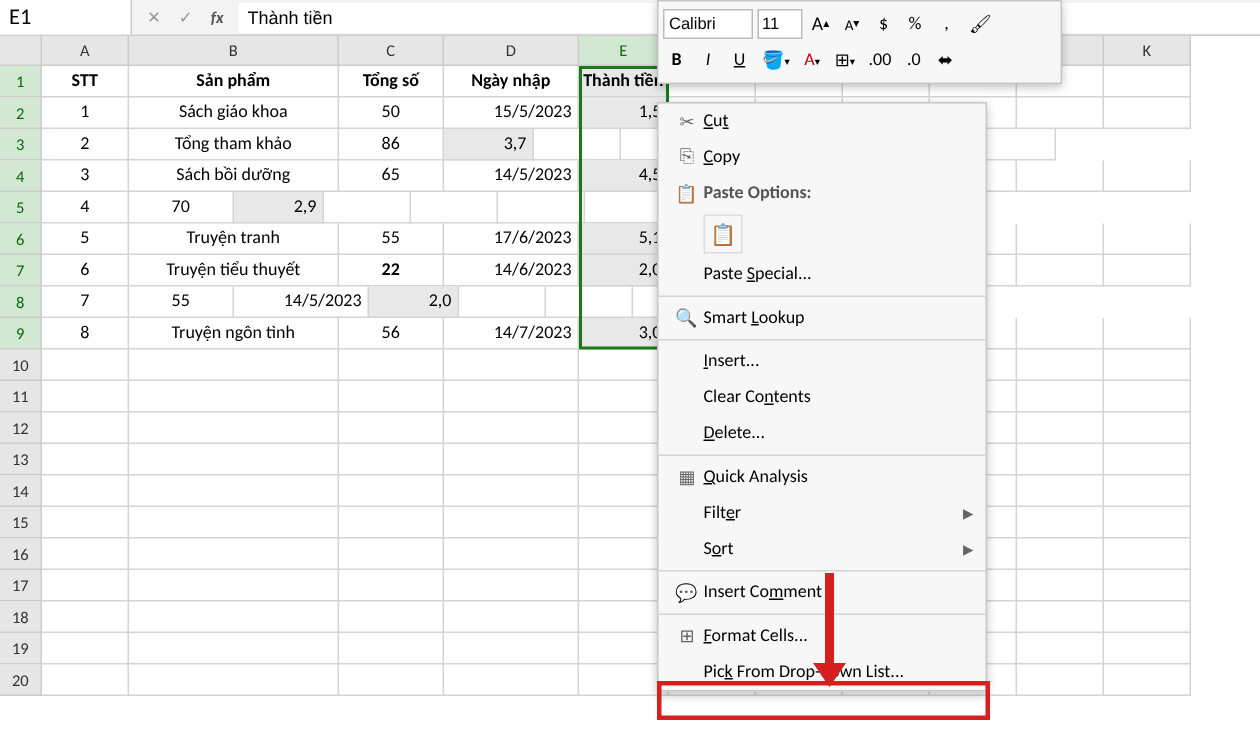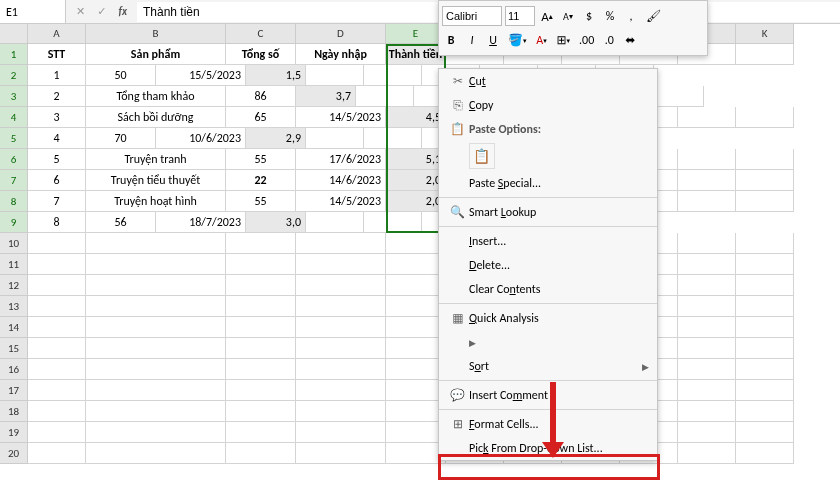--- a/index.html
+++ b/index.html
@@ -1,20 +1,20 @@
 <!DOCTYPE html>
 <html><head>
 <meta charset="utf-8">
 <style>
 * { box-sizing: border-box; margin: 0; padding: 0; }
 body { font-family: Calibri, Arial, sans-serif; font-size: 12px; background: #fff; width: 840px; height: 500px; overflow: hidden; position: relative; }
 
 
 .formula-bar { display: flex; align-items: center; height: 24px; border-bottom: 1px solid #ccc; background: #f3f3f3; }
-.name-box { width: 66px; padding: 0 6px; border-right: 1px solid #ccc; height: 100%; display: flex; align-items: center; background: #fff; font-size: 12px; }
+.name-box { width: 88px; padding: 0 6px; border-right: 1px solid #ccc; height: 100%; display: flex; align-items: center; background: #fff; font-size: 15px; }
 .fb-icons { display: flex; gap: 4px; padding: 0 6px; align-items: center; height: 100%; }
 .fb-icon { color: #999; font-size: 11px; cursor: pointer; padding: 0 4px; }
 .fx { font-style: italic; font-weight: bold; color: #555; }
 .formula-input { flex: 1; padding: 0 6px; border: none; background: #fff; height: 20px; font-size: 12px; }
 
 
 .sheet { position: relative; }
 .select-all { position: absolute; top: 0; left: 0; width: 28px; height: 20px; background: #e6e6e6; border-right: 1px solid #ccc; border-bottom: 1px solid #ccc; }
 .col-headers { position: absolute; top: 0; left: 28px; height: 20px; display: flex; }
 .col-h { background: #e6e6e6; border-right: 1px solid #ccc; border-bottom: 1px solid #ccc; display: flex; align-items: center; justify-content: center; font-size: 11px; color: #333; }
@@ -117,20 +117,21 @@
         <div class="cell bold center sel-cell" style="width: 60px;">Thành tiền</div>
         <div class="cell" style="width: 58px;"></div>
         <div class="cell" style="width: 58px;"></div>
         <div class="cell" style="width: 58px;"></div>
         <div class="cell" style="width: 58px;"></div>
         <div class="cell" style="width: 58px;"></div>
         <div class="cell" style="width: 58px;"></div>
       </div>
       <div class="cell-row">
         <div class="cell center" style="width: 58px;">1</div>
+        <div class="cell center" style="width: 140px;">Sách giáo khoa</div>
         <div class="cell center" style="width: 70px;">50</div>
         <div class="cell right" style="width: 90px;">15/5/2023</div>
         <div class="cell right sel-cell" style="width: 60px;">1,5</div>
         <div class="cell" style="width: 58px;"></div>
         <div class="cell" style="width: 58px;"></div>
         <div class="cell" style="width: 58px;"></div>
         <div class="cell" style="width: 58px;"></div>
         <div class="cell" style="width: 58px;"></div>
         <div class="cell" style="width: 58px;"></div>
       </div>
@@ -155,21 +156,20 @@
         <div class="cell" style="width: 58px;"></div>
         <div class="cell" style="width: 58px;"></div>
         <div class="cell" style="width: 58px;"></div>
         <div class="cell" style="width: 58px;"></div>
         <div class="cell" style="width: 58px;"></div>
         <div class="cell" style="width: 58px;"></div>
       </div>
       <div class="cell-row">
         <div class="cell center" style="width: 58px;">4</div>
         <div class="cell center" style="width: 70px;">70</div>
-        <div class="cell right" style="width: 90px;">10/6/2023</div>
         <div class="cell right sel-cell" style="width: 60px;">2,9</div>
         <div class="cell" style="width: 58px;"></div>
         <div class="cell" style="width: 58px;"></div>
         <div class="cell" style="width: 58px;"></div>
         <div class="cell" style="width: 58px;"></div>
         <div class="cell" style="width: 58px;"></div>
         <div class="cell" style="width: 58px;"></div>
       </div>
       <div class="cell-row">
         <div class="cell center" style="width: 58px;">5</div>
@@ -192,35 +192,35 @@
         <div class="cell right sel-cell" style="width: 60px;">2,0</div>
         <div class="cell" style="width: 58px;"></div>
         <div class="cell" style="width: 58px;"></div>
         <div class="cell" style="width: 58px;"></div>
         <div class="cell" style="width: 58px;"></div>
         <div class="cell" style="width: 58px;"></div>
         <div class="cell" style="width: 58px;"></div>
       </div>
       <div class="cell-row">
         <div class="cell center" style="width: 58px;">7</div>
-        <div class="cell center" style="width: 140px;">Truyện hoạt hình</div>
         <div class="cell center" style="width: 70px;">55</div>
         <div class="cell right" style="width: 90px;">14/5/2023</div>
         <div class="cell right sel-cell" style="width: 60px;">2,0</div>
         <div class="cell" style="width: 58px;"></div>
         <div class="cell" style="width: 58px;"></div>
         <div class="cell" style="width: 58px;"></div>
         <div class="cell" style="width: 58px;"></div>
         <div class="cell" style="width: 58px;"></div>
         <div class="cell" style="width: 58px;"></div>
       </div>
       <div class="cell-row">
         <div class="cell center" style="width: 58px;">8</div>
+        <div class="cell center" style="width: 140px;">Truyện ngôn tình</div>
         <div class="cell center" style="width: 70px;">56</div>
-        <div class="cell right" style="width: 90px;">18/7/2023</div>
+        <div class="cell right" style="width: 90px;">14/7/2023</div>
         <div class="cell right sel-cell" style="width: 60px;">3,0</div>
         <div class="cell" style="width: 58px;"></div>
         <div class="cell" style="width: 58px;"></div>
         <div class="cell" style="width: 58px;"></div>
         <div class="cell" style="width: 58px;"></div>
         <div class="cell" style="width: 58px;"></div>
         <div class="cell" style="width: 58px;"></div>
       </div>
       <div class="cell-row">
         <div class="cell" style="width: 58px;"></div>
@@ -432,33 +432,34 @@
       <span class="cm-icon">🔍</span>
       <span class="cm-label">Smart <u class="hotkey">L</u>ookup</span>
     </div>
   <div class="cm-sep"></div>
   <div class="cm-item">
       <span class="cm-icon"></span>
       <span class="cm-label"><u class="hotkey">I</u>nsert...</span>
     </div>
   <div class="cm-item">
       <span class="cm-icon"></span>
+      <span class="cm-label">Clear Co<u class="hotkey">n</u>tents</span>
+    </div>
+  <div class="cm-item">
+      <span class="cm-icon"></span>
       <span class="cm-label"><u class="hotkey">D</u>elete...</span>
-    </div>
-  <div class="cm-item">
-      <span class="cm-icon"></span>
-      <span class="cm-label">Clear Co<u class="hotkey">n</u>tents</span>
     </div>
   <div class="cm-sep"></div>
   <div class="cm-item">
       <span class="cm-icon">▦</span>
       <span class="cm-label"><u class="hotkey">Q</u>uick Analysis</span>
     </div>
   <div class="cm-item">
       <span class="cm-icon"></span>
+      <span class="cm-label">Filt<u class="hotkey">e</u>r</span>
       <span class="cm-arrow">▶</span>
     </div>
   <div class="cm-item">
       <span class="cm-icon"></span>
       <span class="cm-label">S<u class="hotkey">o</u>rt</span>
       <span class="cm-arrow">▶</span>
     </div>
   <div class="cm-sep"></div>
   <div class="cm-item">
       <span class="cm-icon">💬</span>

